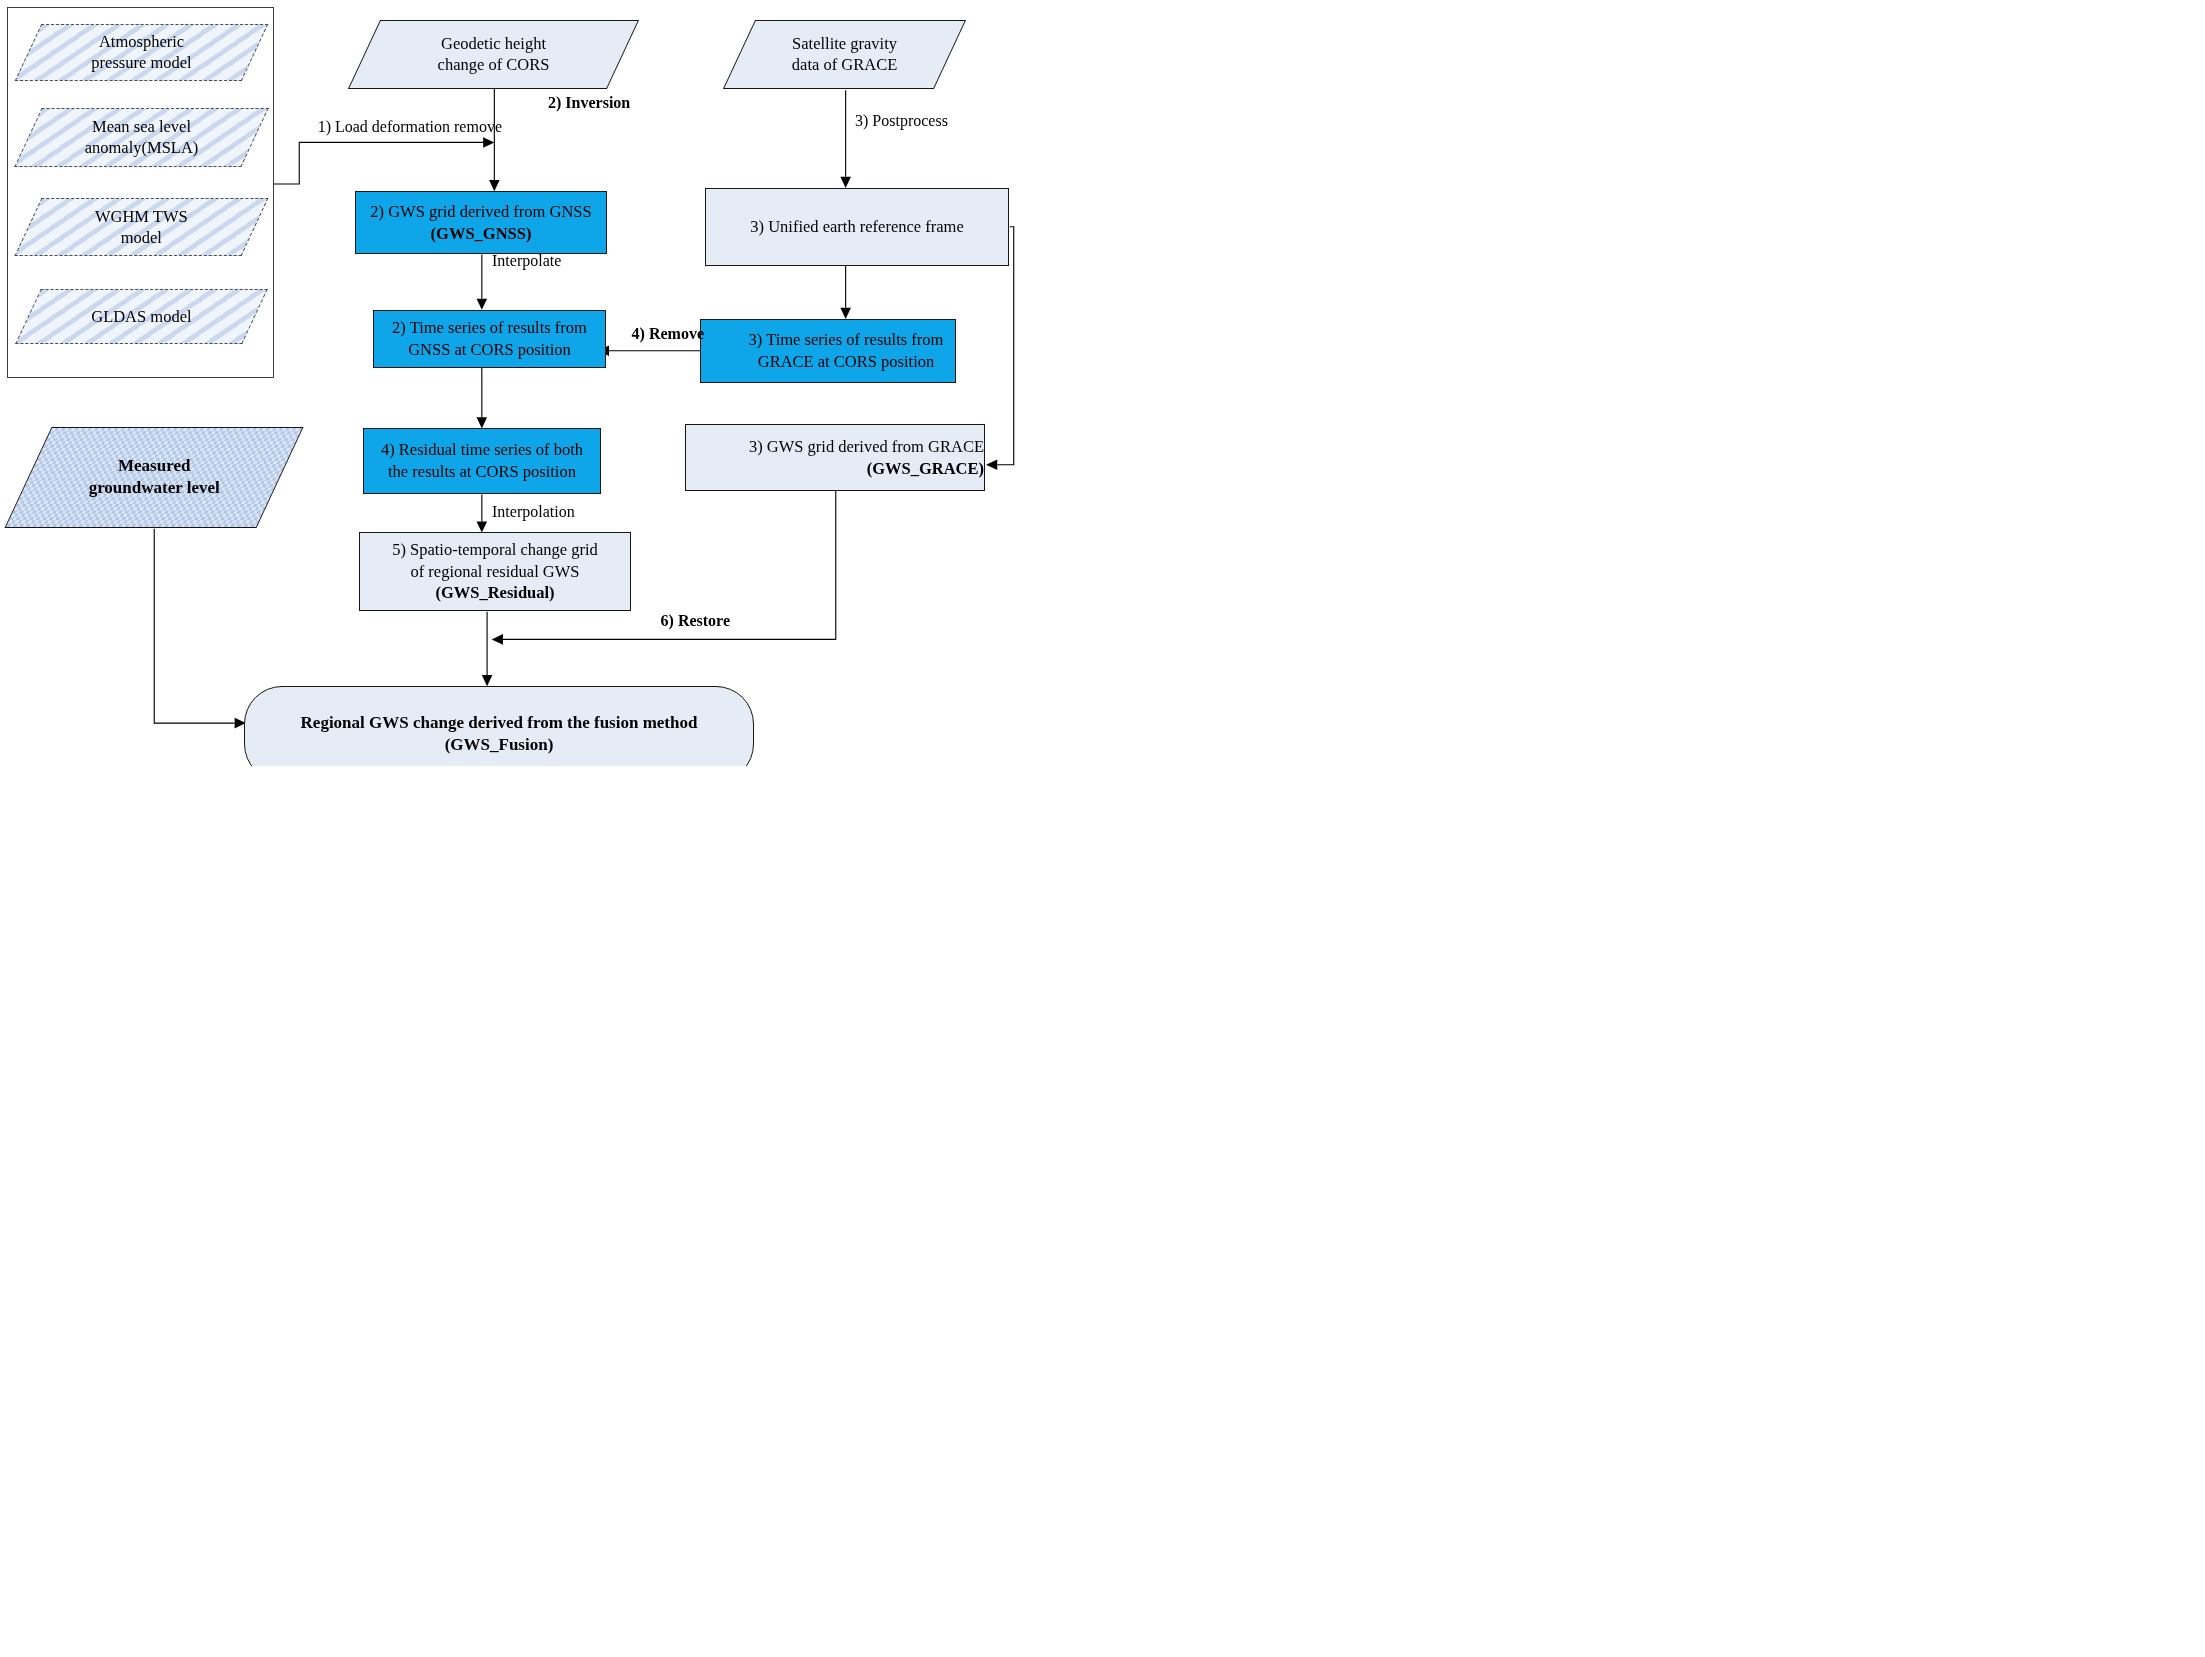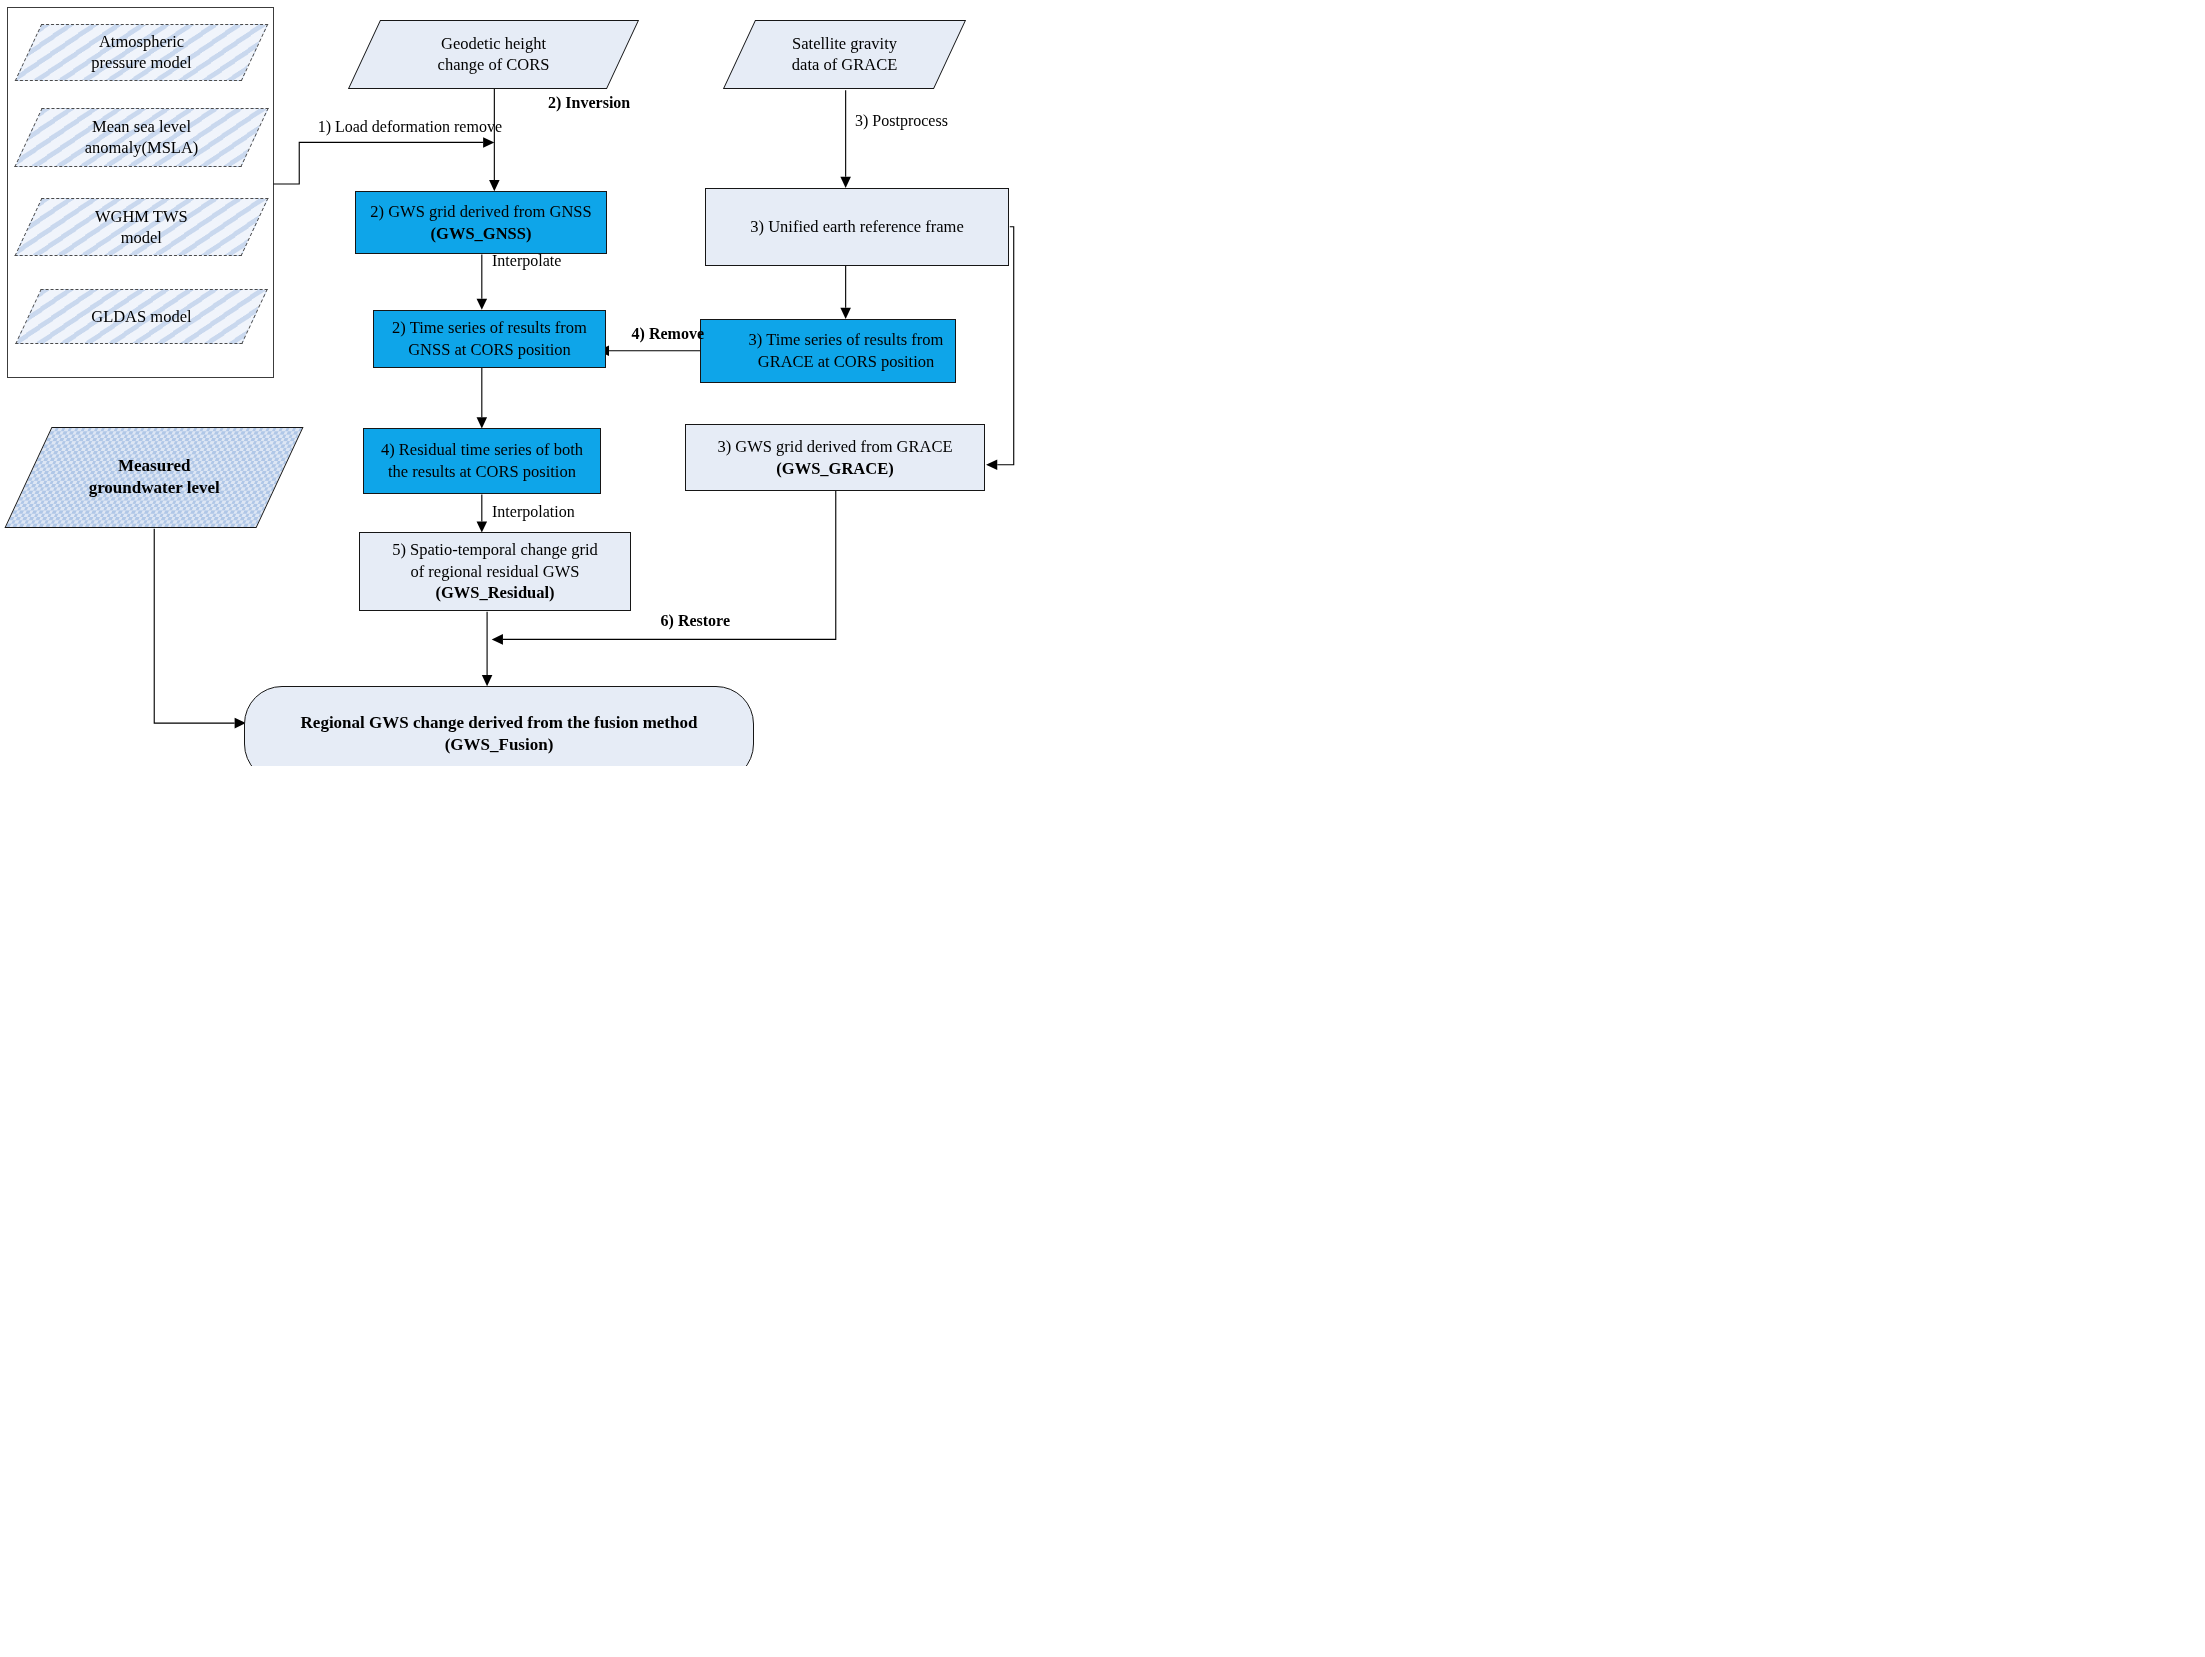--- a/index.html
+++ b/index.html
@@ -145,21 +145,21 @@
 
   <div class="node rect-node blue" style="left:705px;top:188px;width:304px;height:78px;">
     <div>3) Unified earth reference frame</div>
   </div>
 
   <div class="node rect-node" style="left:700px;top:319px;width:256px;height:64px;padding-left:36px;">
     <div>3) Time series of results from</div>
     <div>GRACE at CORS position</div>
   </div>
 
-  <div class="node rect-node blue" style="left:685px;top:424px;width:300px;height:67px;">
+  <div class="node rect-node blue" style="left:685px;top:424px;width:300px;height:67px;align-items:flex-end;">
     <div>3) GWS grid derived from GRACE</div>
     <div class="bold">(GWS_GRACE)</div>
   </div>
 
   <div class="node para checker" style="left:28px;top:427px;width:252px;height:101px;">
     <div class="para-inner bold">
       <div>Measured</div>
       <div>groundwater level</div>
     </div>
   </div>

